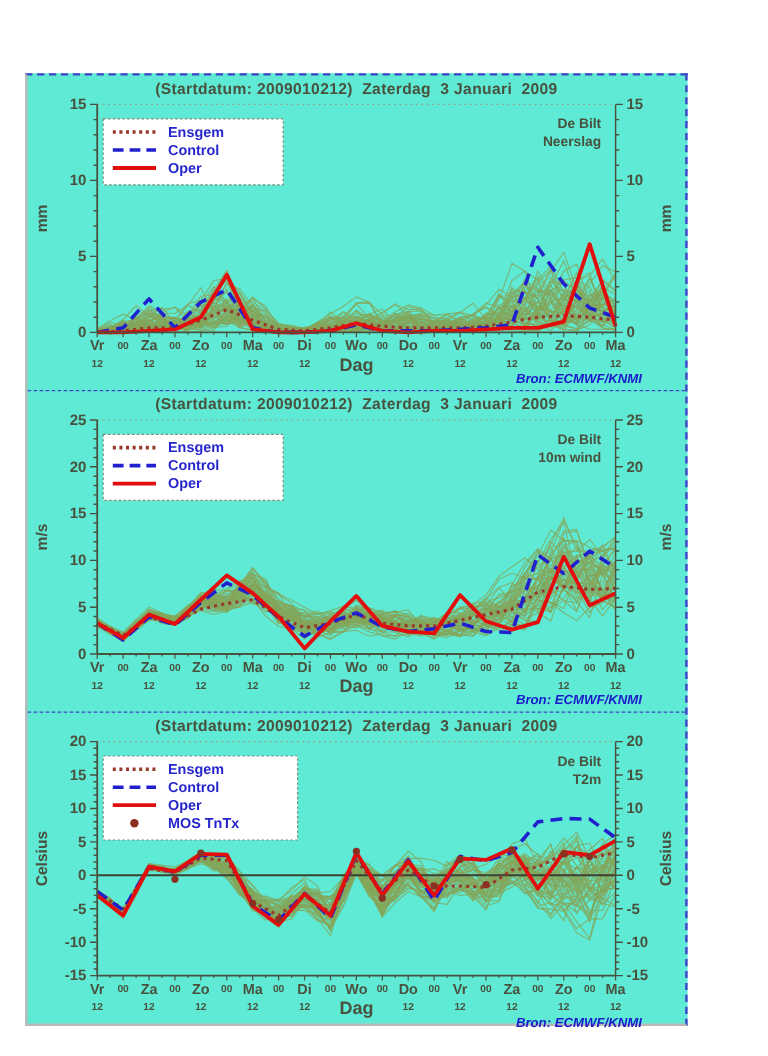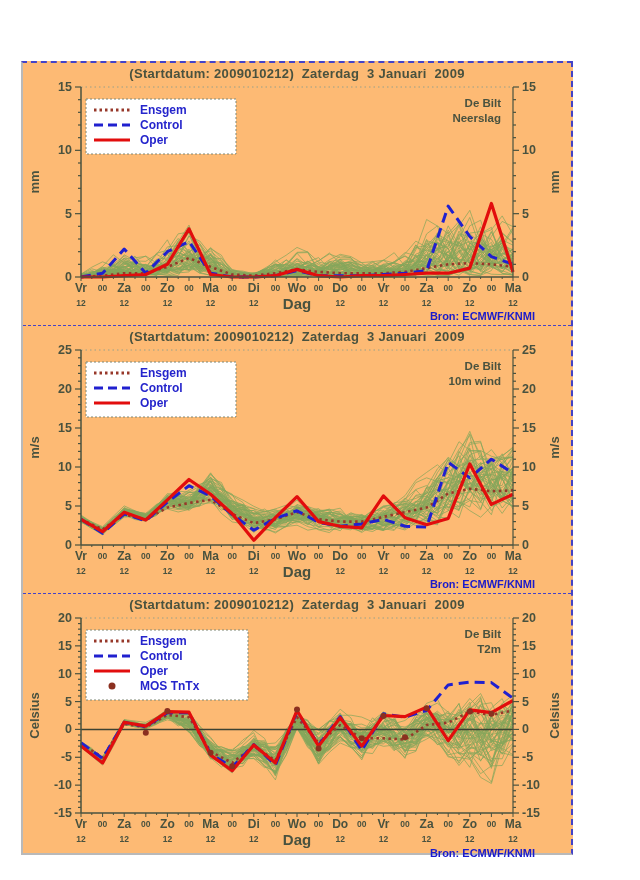--- a/index.html
+++ b/index.html
@@ -3,31 +3,31 @@
 <meta charset="utf-8">
 <style>
   html,body{margin:0;padding:0;}
   body{
     width:640px;height:880px;background:#ffffff;position:relative;overflow:hidden;
     font-family:"Liberation Sans", sans-serif;
   }
   .frame{
     position:absolute;left:21px;top:61px;width:552px;height:794px;box-sizing:border-box;
     border-top:2px dashed #4343c8;border-right:2px dashed #4343c8;
-    border-left:2px solid #b9b9b9;border-bottom:2px solid #b9b9b9;background:#fdba74;
+    border-left:2px solid #b9b9b9;border-bottom:2px solid #b9b9b9;background:#5eead4;
   }
   .panel{position:relative;width:100%;box-sizing:border-box;}
   .panel.sep{border-bottom:1.5px dashed #4343c8;}
   .p0{height:260px}.p1{height:265px}.p2{height:265px}
   .panel h2{
     margin:3px 0 0 0;text-align:center;font-size:13px;font-weight:bold;
     color:#49523f;letter-spacing:.3px;white-space:pre;
   }
   .bron{
-    position:absolute;right:36px;bottom:3px;font-size:11px;font-weight:bold;color:#1a1acc;
+    position:absolute;right:36px;bottom:3px;font-size:11px;font-weight:bold;color:#1a1acc;font-style:italic;
   }
   svg{display:block}
 </style>
 </head>
 <body>
 
 <div class="frame">
 
   <section class="panel sep p0">
     <h2>(Startdatum: 2009010212)&nbsp; Zaterdag&nbsp; 3 Januari&nbsp; 2009</h2>

